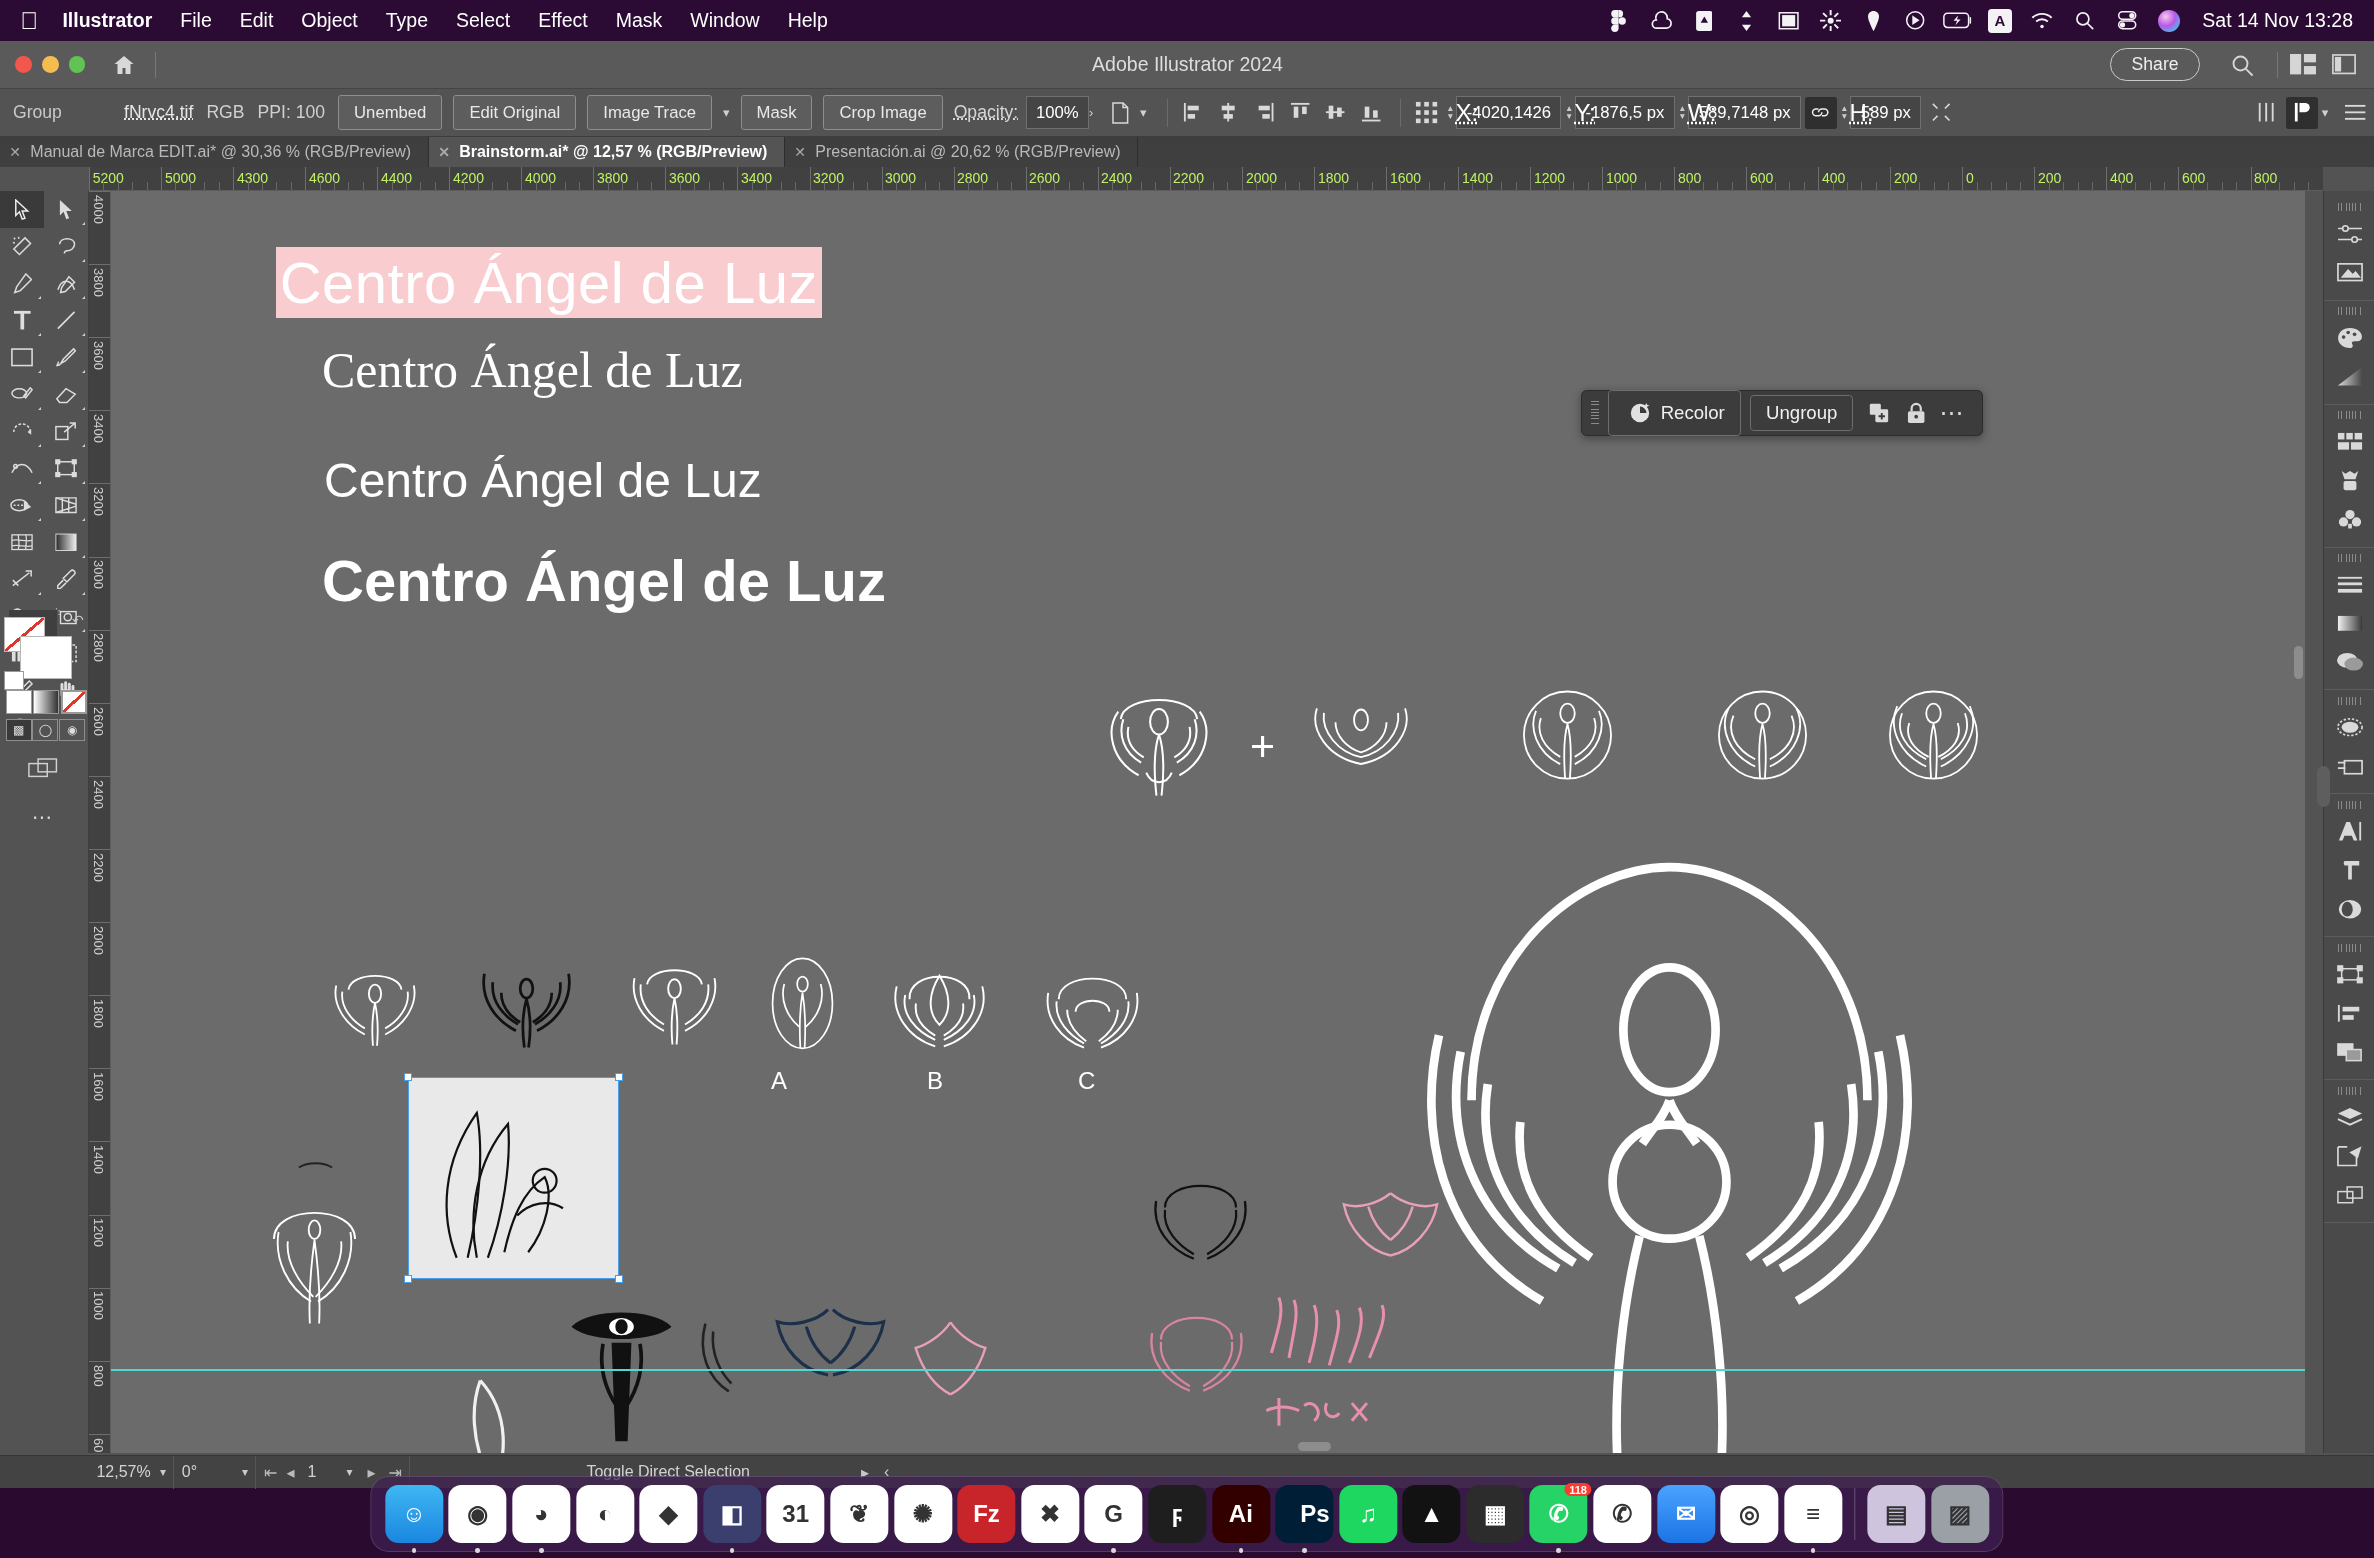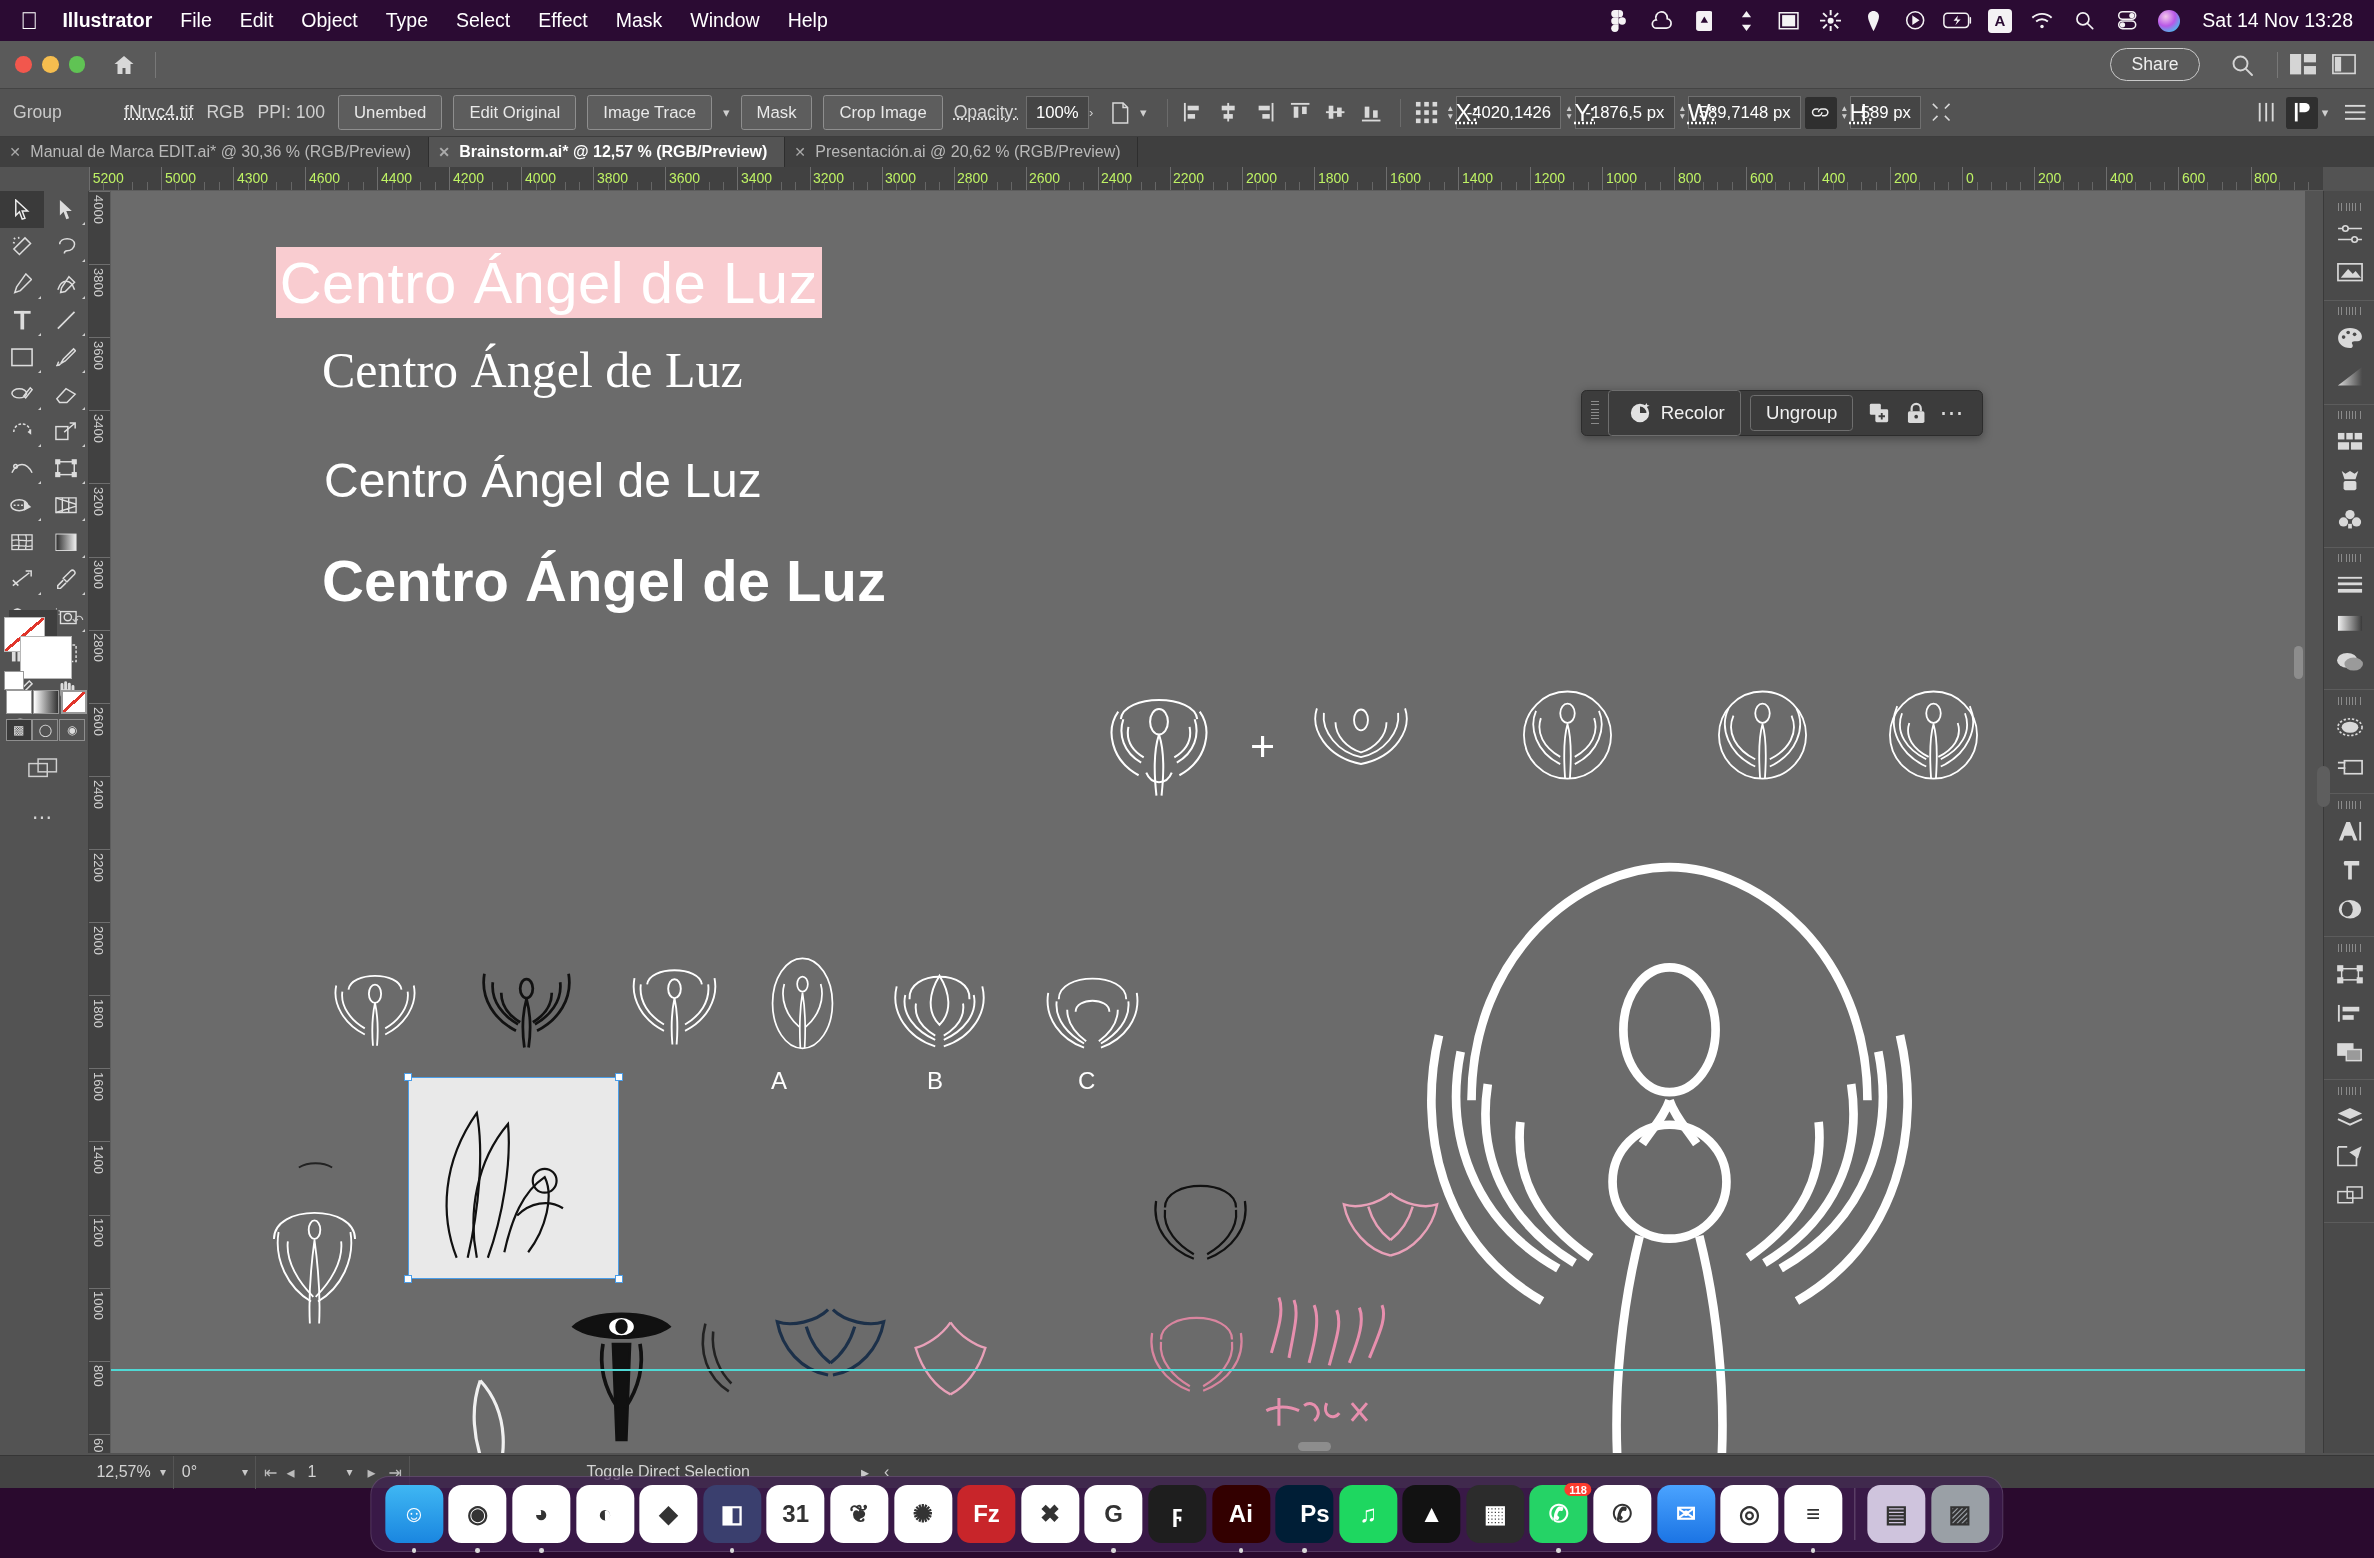--- a/index.html
+++ b/index.html
@@ -328,20 +328,21 @@
       <i class="r"></i>
       <i class="y"></i>
       <i class="g"></i>
     </div>
     <div class="home-ico">
       <svg width="24" height="24" viewBox="0 0 24 24" fill="#d8d8d8">
           <path d="M12 3L2.5 11h3v10h5v-6h3v6h5V11h3z"></path>
         </svg>
     </div>
     <div class="tdiv"></div>
+    <div class="title">Adobe Illustrator 2024</div>
     <div class="right">
       <button class="share-btn">Share</button>
       <div class="tbico">
         <svg width="24" height="24" viewBox="0 0 24 24" fill="none" stroke="#d5d5d5" stroke-width="1.9">
             <circle cx="10.5" cy="10.5" r="7"></circle>
             <path d="M15.6 15.6L22 22" stroke-linecap="round"></path>
           </svg>
       </div>
       <div class="tdiv"></div>
       <div class="tbico">

